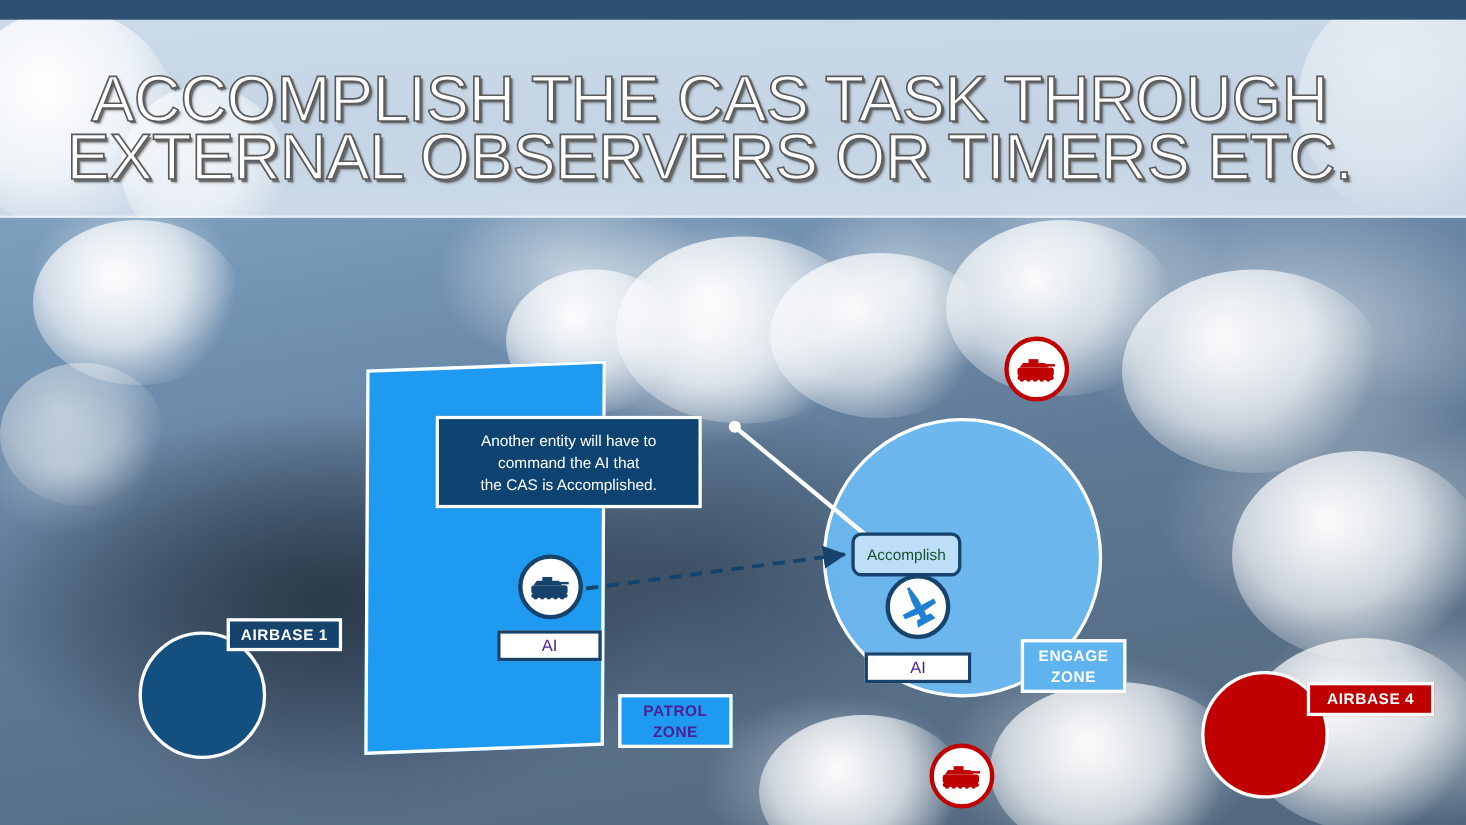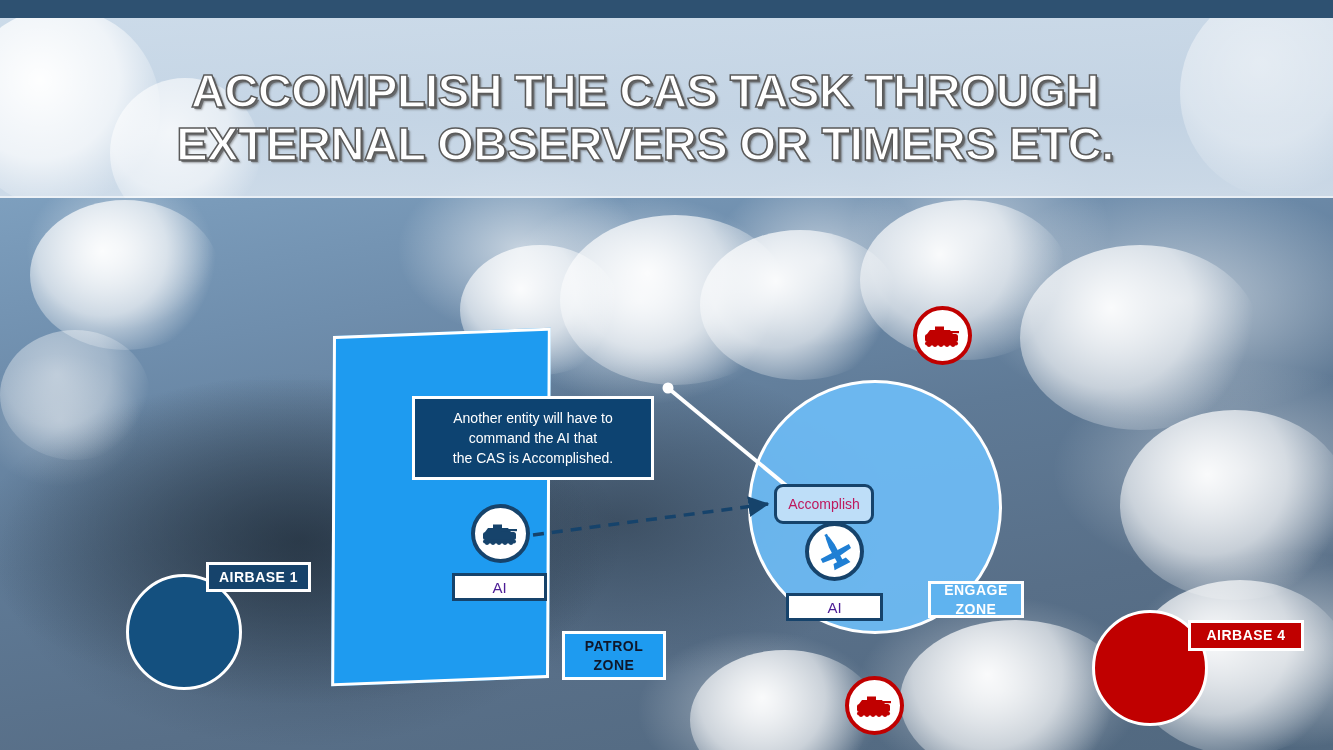--- a/index.html
+++ b/index.html
@@ -69,22 +69,22 @@
   .header-rule {
     position: absolute;
     left: 0; top: 196px; width: 1333px; height: 2px;
     background: rgba(255,255,255,0.55);
   }
   .title {
     position: absolute;
     left: 0; top: 46px;
     width: 1290px;
     text-align: center;
-    font-size: 47px;
-    font-weight: bold;
+    font-size: 59px;
+    font-weight: normal;
     line-height: 53px;
     letter-spacing: -0.5px;
     color: #ffffff;
     -webkit-text-stroke: 1.5px #5a5a5a;
     text-shadow:
       2px 2px 0 rgba(90,90,90,0.75),
       3px 3px 2px rgba(70,70,70,0.45);
     white-space: pre-line;
   }
 
@@ -133,25 +133,25 @@
     font-weight: bold;
     letter-spacing: 0.5px;
     display: flex;
     align-items: center;
     justify-content: center;
     line-height: 19px;
   }
   .plate-navy { background: #16436b; color: #ffffff; }
   .plate-red  { background: #c00000; color: #ffffff; }
   .plate-lblue{ background: #5fb3ef; color: #ffffff; }
-  .plate-blue { background: #1e9bf0; color: #0f172a; }
+  .plate-blue { background: #1e9bf0; color: #4c1d95; }
 
   .label-airbase1 { left: 206px; top: 562px; width: 105px; height: 30px; font-size: 14px; }
   .label-airbase4 { left: 1188px; top: 620px; width: 116px; height: 31px; font-size: 14px; }
-  .label-engage   { left: 928px; top: 581px; width: 96px; height: 37px; font-size: 14px; white-space: pre-line; }
+  .label-engage   { left: 928px; top: 581px; width: 96px; height: 49px; font-size: 14px; white-space: pre-line; }
   .label-patrol   { left: 562px; top: 631px; width: 104px; height: 49px; font-size: 14px; white-space: pre-line; }
 
   .ai-plate {
     position: absolute;
     box-sizing: border-box;
     background: #ffffff;
     border: 3px solid #16436b;
     color: #4c1d95;
     font-size: 15px;
     font-weight: normal;
@@ -190,44 +190,43 @@
 
   
   .accomplish {
     position: absolute;
     left: 774px; top: 484px;
     width: 100px; height: 40px;
     box-sizing: border-box;
     background: #bedef8;
     border: 3px solid #16436b;
     border-radius: 9px;
-    color: #be185d;
+    color: #14532d;
     font-size: 14px;
     display: flex;
     align-items: center;
     justify-content: center;
   }
 
   
   .callout {
     position: absolute;
-    left: 412px; top: 378px;
+    left: 396px; top: 378px;
     width: 242px; height: 84px;
     box-sizing: border-box;
     background: #0d4371;
     border: 3px solid #ffffff;
     color: #ffffff;
     font-size: 14px;
     line-height: 20px;
     text-align: center;
     display: flex;
     align-items: center;
     justify-content: center;
     white-space: pre-line;
-    margin-top: 18px;
   }
 
   
   .connectors {
     position: absolute;
     inset: 0;
     pointer-events: none;
   }
 </style>
 </head>

